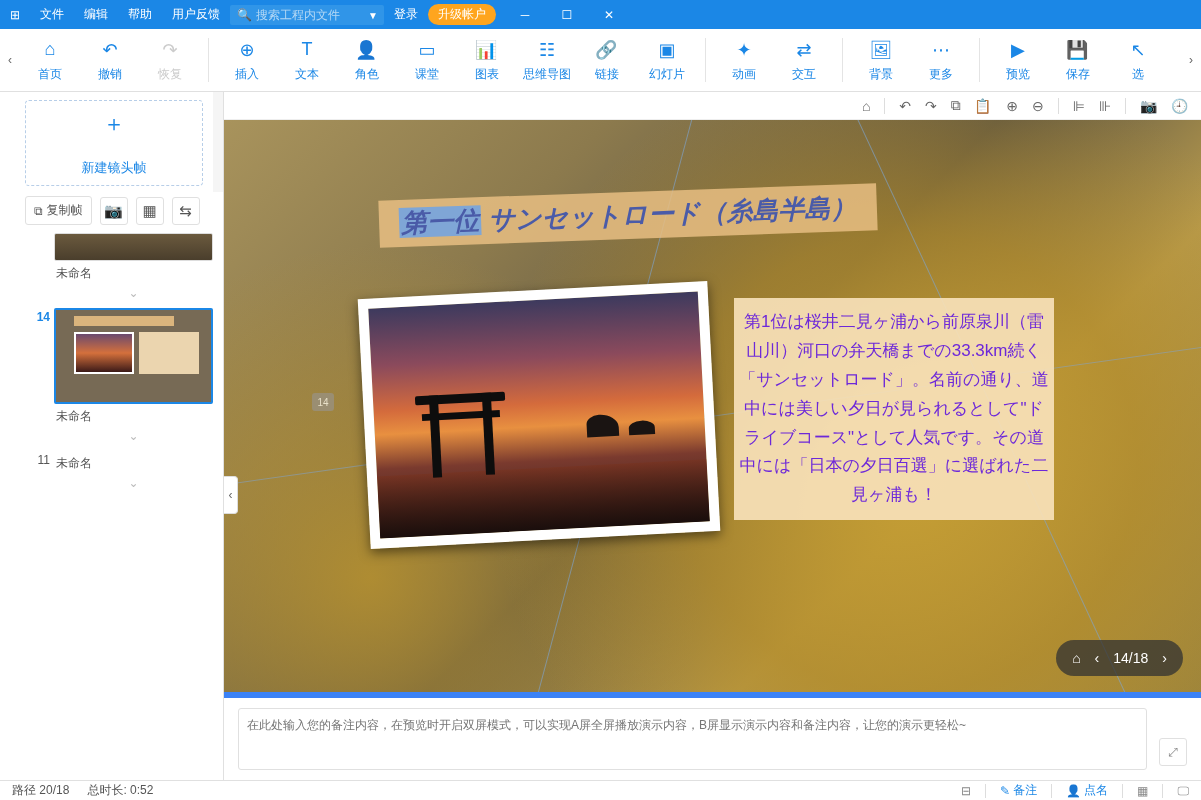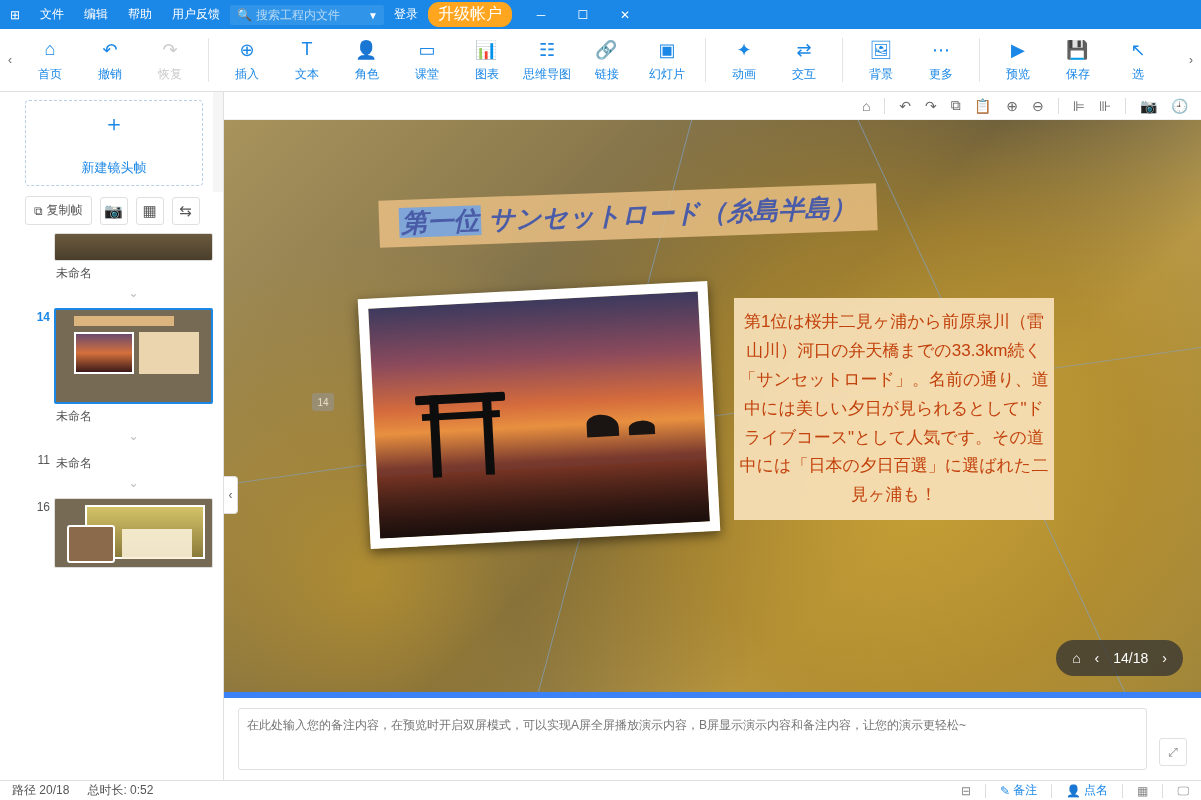--- a/index.html
+++ b/index.html
@@ -8,21 +8,21 @@
 .titlebar .logo { width: 30px; text-align: center; }
 .titlebar .menus { display: flex; }
 .titlebar .menus span { padding: 0 10px; cursor: pointer; font-family: Liberation Serif, serif; }
 .titlebar .title { flex: 1; text-align: center; }
 .titlebar .search { position: relative; }
 .titlebar .search input { width: 154px; height: 20px; background: #3095E8; border: none; color: #fff; padding: 0 8px 0 26px; font-size: 12px; border-radius: 2px; }
 .titlebar .search input::placeholder { color: #B4D8F5; }
 .titlebar .search .sicon { position: absolute; left: 7px; top: 3px; color: #fff; font-size: 12px; }
 .titlebar .search .darrow { position: absolute; right: 6px; top: 5px; color: #fff; font-size: 10px; }
 .titlebar .login { padding: 0 10px; }
-.titlebar .upgrade { background: #FFA51E; color: #fff; border-radius: 11px; padding: 2px 10px; font-size: 16px; margin-right: 8px; cursor: pointer; }
+.titlebar .upgrade { background: #FFA51E; color: #fff; border-radius: 11px; padding: 2px 10px; font-size: 12px; margin-right: 8px; cursor: pointer; }
 .titlebar .winbtn { width: 42px; height: 29px; display: flex; align-items: center; justify-content: center; cursor: pointer; }
 .toolbar { height: 63px; border-bottom: 1px solid #E0E0E0; display: flex; align-items: center; background: #fff; }
 .toolbar .collapse { width: 20px; height: 63px; display: flex; align-items: center; justify-content: center; color: #666; cursor: pointer; }
 .toolbar .tgroup { display: flex; }
 .toolbar .tbtn { display: flex; flex-direction: column; align-items: center; justify-content: center; width: 48px; height: 52px; cursor: pointer; color: #1B87E6; margin: 0 6px; }
 .toolbar .tbtn.disabled { color: #ccc; }
 .toolbar .tbtn .ticon { height: 24px; font-size: 18px; display:flex; align-items:center; }
 .toolbar .tbtn .tlabel { font-size: 12px; margin-top: 4px; }
 .toolbar .sep { width: 1px; height: 44px; background: #E4E4E4; margin: 0 8px; }
 .main { display: flex; height: 688px; }
@@ -58,21 +58,21 @@
 .photo { position: absolute; left: 140px; top: 170px; width: 350px; height: 250px; border: 10px solid #fff; box-shadow: 0 4px 12px rgba(0,0,0,0.5); transform: rotate(-3deg); background: linear-gradient(180deg, #3D3A5E 0%, #8B4A5C 25%, #D46B3C 45%, #E89040 55%, #7A3A2E 70%, #2B1A18 100%); overflow:hidden; }
 .torii { position:absolute; left:42px; bottom:58px; width:90px; height:82px; }
 .torii .bar1 { position:absolute; top:0; width:100%; height:9px; background:#0D0D0D; border-radius:2px; }
 .torii .bar2 { position:absolute; top:18px; width:86%; left:7%; height:7px; background:#0D0D0D; }
 .torii .post { position:absolute; top:0; width:9px; height:82px; background:#0D0D0D; }
 .torii .p1 { left:14px; } .torii .p2 { right:14px; }
 .island { position:absolute; right:38px; bottom:90px; width:80px; height:22px; }
 .island .i1 { position:absolute; left:0; bottom:0; width:32px; height:22px; background:#1A1412; border-radius:40% 60% 0 0; }
 .island .i2 { position:absolute; right:12px; bottom:0; width:26px; height:14px; background:#1A1412; border-radius:50% 50% 0 0; }
 .sea { position:absolute; bottom:0; left:0; right:0; height:62px; background: linear-gradient(180deg, rgba(120,50,30,0.6) 0%, #1A0E0C 100%); }
-.textbox { position: absolute; left: 510px; top: 178px; width: 320px; background: rgba(247,225,185,0.92); padding: 10px 3px; font-size: 17px; line-height: 1.7; color: #c2410c; text-align: center; }
+.textbox { position: absolute; left: 510px; top: 178px; width: 320px; background: rgba(247,225,185,0.92); padding: 10px 3px; font-size: 17px; line-height: 1.7; color: #6d28d9; text-align: center; }
 .frame-badge { position: absolute; left: 88px; top: 273px; width: 22px; height: 18px; background: #9A8E72; border-radius: 3px; color: #E8E0C8; font-size: 10px; display:flex; align-items:center; justify-content:center; }
 .canvas-collapse { position:absolute; left:0; top:356px; width:14px; height:38px; background:#fff; border:1px solid #ddd; border-left:none; border-radius:0 4px 4px 0; display:flex; align-items:center; justify-content:center; color:#666; cursor:pointer; }
 .navpill { position: absolute; right: 18px; bottom: 16px; background: rgba(50,50,50,0.75); border-radius: 18px; height: 36px; display: flex; align-items: center; padding: 0 16px; gap: 14px; color: #fff; }
 .navpill span { cursor: pointer; font-size:14px; }
 .notes { height: 88px; border-top: 6px solid #3b82f6; padding: 10px 14px; position: relative; }
 .notes textarea { width: calc(100% - 40px); height: 100%; border: 1px solid #E0E0E0; border-radius: 3px; padding: 8px; font-size: 12px; color: #999; resize: none; font-family: inherit; }
 .notes .expand { position: absolute; right: 14px; bottom: 14px; width: 28px; height: 28px; border: 1px solid #E0E0E0; border-radius: 3px; display: flex; align-items: center; justify-content: center; cursor: pointer; color: #888; }
 .statusbar { height: 20px; border-top: 1px solid #E0E0E0; display: flex; align-items: center; padding: 0 12px; font-size: 12px; color: #555; }
 .statusbar .sleft { display: flex; gap: 18px; }
 .statusbar .sright { margin-left: auto; display: flex; gap: 14px; align-items:center; }
@@ -249,30 +249,20 @@
           <div class="tdown">⌄</div>
         </div>
       </div>
       <div class="slide-item">
         <div class="num">11</div>
         <div class="thumb">
           <div class="tname">未命名</div>
           <div class="tdown">⌄</div>
         </div>
       </div>
-      <div class="slide-item">
-        <div class="num">16</div>
-        <div class="thumb">
-          <div class="timg t16-img" style="height:70px">
-            <div class="t16-p1"></div>
-              <div class="t16-p2"></div>
-              <div class="t16-text"></div>
-          </div>
-        </div>
-      </div>
     </div>
   </div>
 
   <div class="canvas-area">
     <div class="canvas-tools">
       <span>⌂</span>
       <span class="tsep"></span>
       <span>↶</span>
       <span>↷</span>
       <span>⧉</span>

